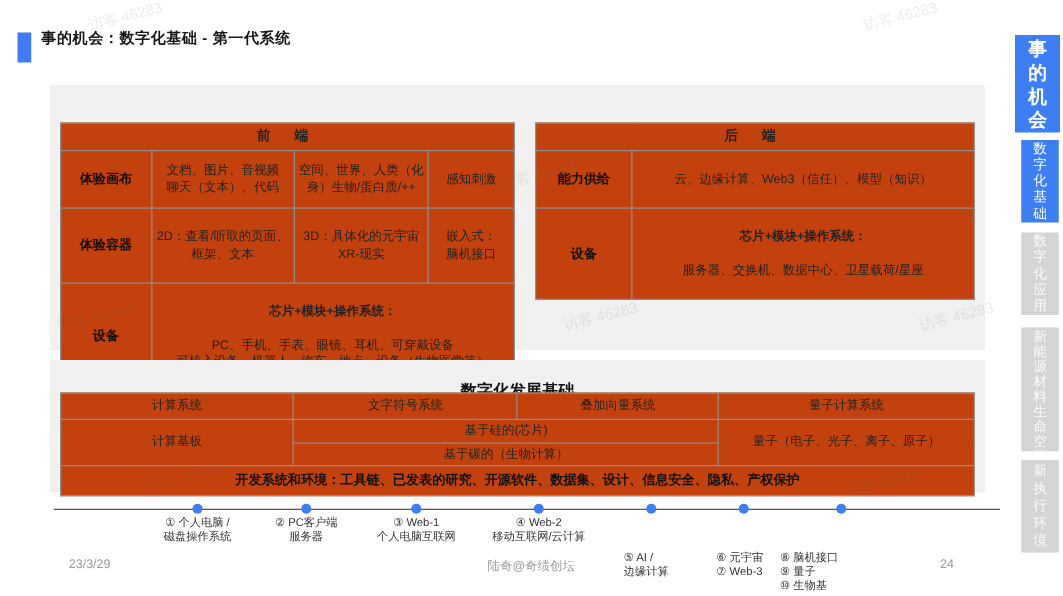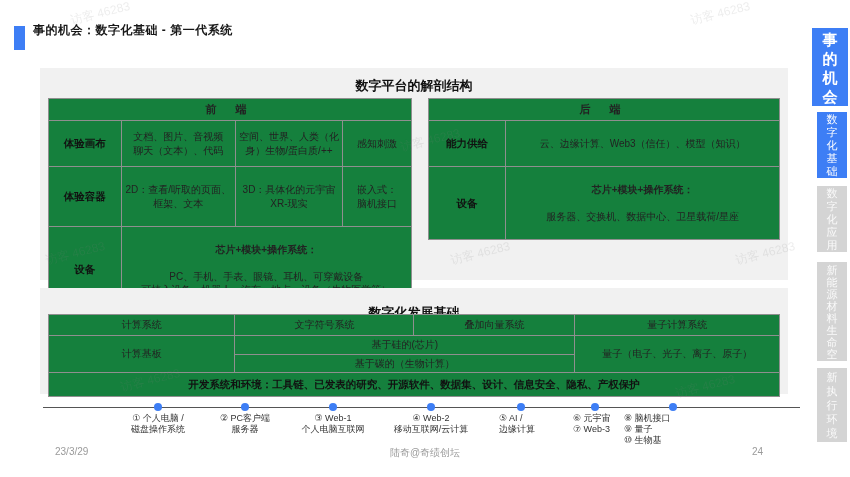--- a/index.html
+++ b/index.html
@@ -11,41 +11,41 @@
     transform:rotate(-14deg); white-space:nowrap; pointer-events:none; z-index:5; }
 
   .accent-bar { position:absolute; left:14px; top:26px; width:11px; height:24px; background:var(--accent); }
   .page-title { position:absolute; left:33px; top:22px; font-size:12px; font-weight:bold; color:#181818; letter-spacing:0.5px; }
 
   .panel { position:absolute; left:40px; width:748px; background:#f1f1f1; }
   .panel1 { top:68px; height:212px; }
   .panel2 { top:288px; height:106px; }
   .panel-title { text-align:center; font-weight:bold; font-size:13px; color:#111; padding-top:9px; }
 
-  table { border-collapse:collapse; background:#15803d; table-layout:fixed; position:absolute; }
+  table { border-collapse:collapse; background:#c2410c; table-layout:fixed; position:absolute; }
   td { border:1px solid #8f8f8f; font-size:10px; color:#222; text-align:center;
        vertical-align:middle; padding:2px 3px; white-space:pre-line; line-height:1.35; }
   .thead { font-weight:bold; font-size:11px; letter-spacing:8px; }
   .rowlabel { font-weight:bold; font-size:10.5px; color:#111; }
   .cell-bold { font-weight:bold; white-space:pre-line; }
   .bold-row { font-weight:bold; font-size:10.5px; color:#111; }
 
   .front-table { left:8px; top:30px; width:364px; }
   .back-table  { left:388px; top:30px; width:352px; }
   .tr-head { height:22px; } .tr-1 { height:46px; } .tr-2 { height:60px; } .tr-3 { height:47px; }
 
   .foundation-table { left:8px; top:26px; width:732px; }
   .ftr-h { height:21px; } .ftr-s { height:17px; } .ftr-b { height:24px;padding-left:44px; }
 
   .tl-line { position:absolute; left:43px; top:407px; width:757px; height:1px; background:#555; }
   .tl-dot { position:absolute; top:403px; width:8px; height:8px; border-radius:50%;
             background:var(--accent); transform:translateX(-50%); }
   .tl-label { position:absolute; top:413px; font-size:9px; line-height:11px; color:#333; white-space:pre-line; }
   .tl-label.center { transform:translateX(-50%); text-align:center; }
-  .tl-label.left { text-align:left; }
+  .tl-label.left { text-align:left;margin-top:28px; }
 
   .footer-text { position:absolute; top:446px; font-size:10px; color:#9a9a9a; }
   .footer-date { left:55px; }
   .footer-author { left:0; width:850px; text-align:center; }
   .footer-page { left:752px; }
 
   .side-tab { position:absolute; color:#fff; text-align:center; word-break:break-all; overflow:hidden; }
   .side-tab.active { background:var(--accent); }
   .side-tab.inactive { background:var(--inactive); color:#fafafa; }
   .tab-1 { left:812px; top:28px;  width:36px; height:78px; font-size:15px; font-weight:bold; line-height:19px; padding:2px 10px; }
@@ -65,21 +65,20 @@
   <span class="watermark" style="left:45px;top:245px">访客 46283</span>
   <span class="watermark" style="left:450px;top:245px">访客 46283</span>
   <span class="watermark" style="left:735px;top:245px">访客 46283</span>
   <span class="watermark" style="left:120px;top:372px">访客 46283</span>
   <span class="watermark" style="left:675px;top:378px">访客 46283</span>
 
   <div class="accent-bar"></div>
   <h1 class="page-title">事的机会：数字化基础 - 第一代系统</h1>
 
   <div class="panel panel1">
-    <div class="panel-title">数字平台的解剖结构</div>
 
     <table class="front-table">
       <colgroup>
           <col style="width:20%">
           <col style="width:31.5%">
           <col style="width:29.5%">
           <col style="width:19%">
         </colgroup>
       <tbody>
           <tr class="tr-head">

